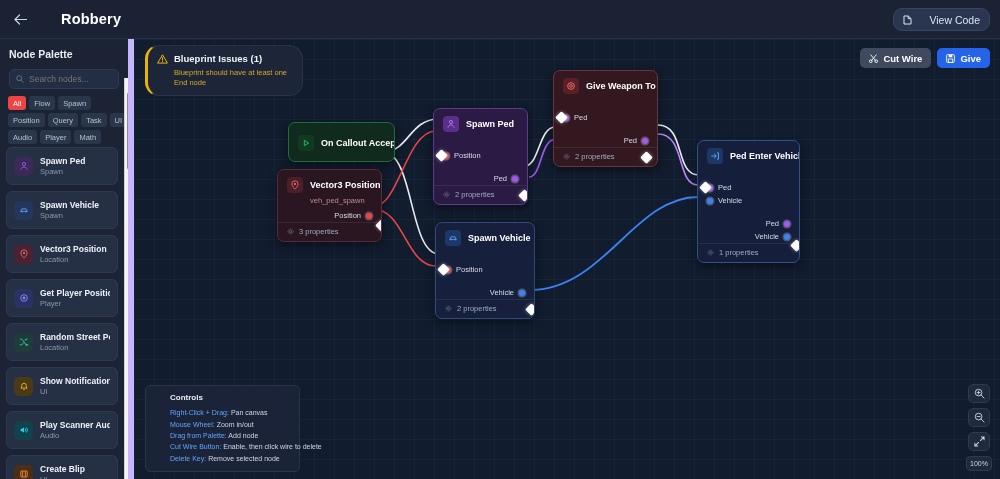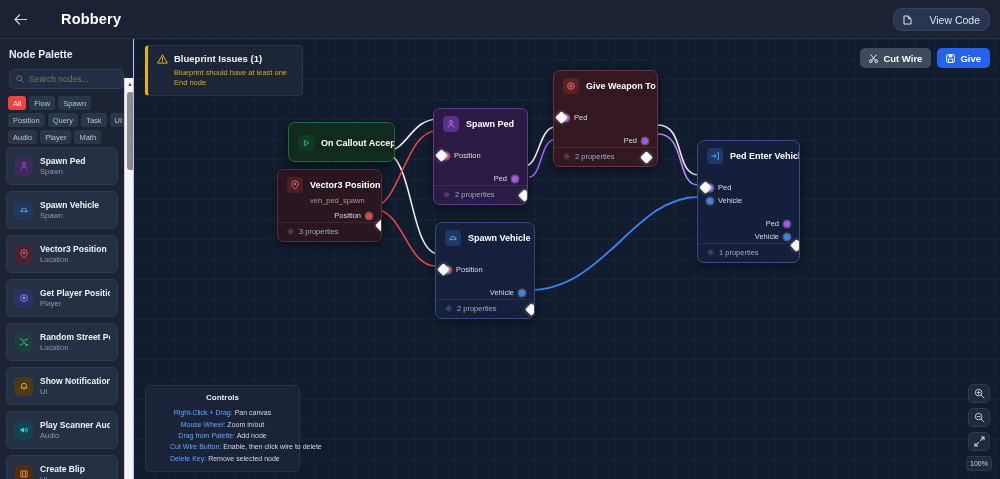--- a/index.html
+++ b/index.html
@@ -33,21 +33,21 @@
     background: #2b3purple; background: #2a3550;
     border: 1px solid #38455f;
     border-radius: 9px; color: #dbe3ef; font-size: 10.5px;
     display: flex; align-items: center; gap: 17px; padding: 0 9px; cursor: pointer;
   }
 
   
   .sidebar {
     position: absolute; left: 0; top: 39px; width: 134px; height: 440px;
     background: #1b2334;
-    border-right: 1px solid #c4b5fd;
+    border-right: 6px solid #c4b5fd;
     overflow: hidden;
   }
   .palette-title {
     font-size: 10.5px; font-weight: bold; color: #e8edf5;
     padding: 9px 0 0 9px;
   }
   .search-wrap {
     margin: 9px 9px 0 9px; height: 20px;
     background: #232e44; border: 1px solid #2f3c57; border-radius: 5px;
     display: flex; align-items: center; padding: 0 6px; gap: 5px;
@@ -104,21 +104,21 @@
       linear-gradient(to right, rgba(255,255,255,.033) 1px, transparent 1px),
       linear-gradient(to bottom, rgba(255,255,255,.033) 1px, transparent 1px);
     background-size: 20px 20px;
     overflow: hidden;
   }
 
   
   .issues {
     position: absolute; left: 11px; top: 6px; width: 158px;
     background: #1d2539; border: 1px solid #2a3348; border-left: 3px solid #eab308;
-    border-radius: 4px; padding: 7px 9px;
+    border-radius: 14px; padding: 7px 9px;
   }
   .issues-head { display: flex; align-items: center; gap: 6px; }
   .issues-title { font-size: 9.5px; font-weight: bold; color: #f1f5f9; }
   .issues-msg { font-size: 7.5px; color: #d6a828; margin: 4px 0 0 17px; line-height: 1.3; }
   .warn-icon { width: 11px; height: 10px; flex: 0 0 auto; }
 
   
   .toolbar { position: absolute; right: 10px; top: 9px; display: flex; gap: 6px; }
   .tb-btn {
     height: 20px; border-radius: 5px; font-size: 9.5px; font-weight: bold;
@@ -156,21 +156,21 @@
   .node-foot {
     font-size: 7.5px; color: #9fabbf; padding: 4px 9px 5px 9px;
     border-top: 1px solid rgba(255,255,255,.08);
     display: flex; align-items: center; gap: 5px;
   }
   .gear { width: 7px; height: 7px; opacity: .7; }
 
   
   .controls {
     position: absolute; left: 11px; bottom: 7px; width: 155px;
-    background: #1b2338; border: 1px solid #2a3348; border-radius: 5px; padding: 7px 24px; text-align: center;
+    background: #1b2338; border: 1px solid #2a3348; border-radius: 5px; padding: 7px 24px;
   }
   .ctrl-title { font-size: 8px; font-weight: bold; color: #e8edf5; margin-bottom: 5px; }
   .ctrl-row { font-size: 7px; color: #cfd8e6; line-height: 1.62; white-space: nowrap; }
   .ctrl-k { color: #60a5fa; }
 
   
   .zoomctl { position: absolute; right: 8px; bottom: 8px; display: flex; flex-direction: column; gap: 5px; align-items: center; }
   .zbtn {
     width: 22px; height: 19px; background: #1f2a3e; border: 1px solid #2e3a52;
     border-radius: 5px; display: flex; align-items: center; justify-content: center;

